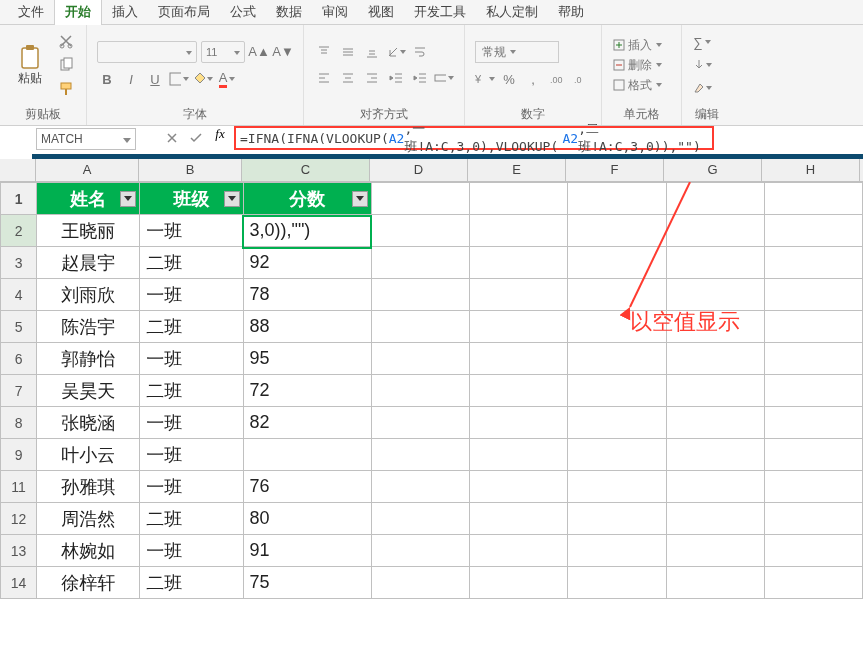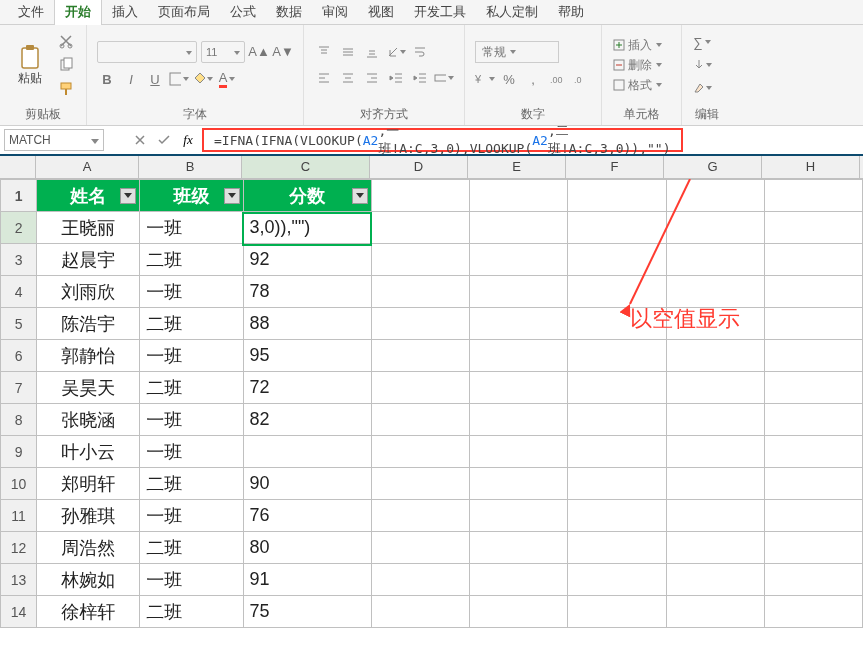--- a/index.html
+++ b/index.html
@@ -94,24 +94,25 @@
   }
   .chev::after{
     content:""; display:inline-block; width:0;height:0;
     border-left:3px solid transparent;border-right:3px solid transparent;
     border-top:4px solid #888; margin-left:2px; vertical-align:middle;
   }
 
   
   .fxrow {
     display:flex;
-    align-items:center;
+    align-items:flex-start;
     height: 28px;
-    border-bottom:2px solid #0c4a6e;
+    border-bottom:5px solid #0c4a6e;
     background:#fff;
+    margin-left:32px;
   }
   .namebox {
     width: 90px;
     border:1px solid #c0c0c0;
     margin: 2px 4px;
     height: 20px;
     display:flex; align-items:center;
     padding: 0 4px;
     font-size:12px;
     color:#555;
@@ -129,21 +130,21 @@
   .fxlabel {
     font-style: italic; font-family: "Times New Roman", serif; color:#000000;
     width:24px; text-align:center;
   }
   .formula-input {
     flex:0 0 480px;
     border:2px solid #ff3b30;
     box-sizing:border-box;
     height:24px;
     display:flex; align-items:center;
-    padding:0 10px;
+    padding:0 4px;
     font-size:13px;
     font-family: Consolas, monospace;
     color:#444;
     background:#fff;
     margin-left:2px;
     position:relative;
   }
   .tok-fn { color:#444; }
   .tok-ref { color:#1a73e8; }
 
@@ -634,31 +635,20 @@
           <td class="name">叶小云</td>
           <td class="cls">一班</td>
           <td class="score"></td>
           <td></td>
           <td></td>
           <td></td>
           <td></td>
           <td></td>
         </tr>
         <tr>
-          <td class="rowhdr ">10</td>
-          <td class="name">郑明轩</td>
-          <td class="cls">二班</td>
-          <td class="score">90</td>
-          <td></td>
-          <td></td>
-          <td></td>
-          <td></td>
-          <td></td>
-        </tr>
-        <tr>
           <td class="rowhdr ">11</td>
           <td class="name">孙雅琪</td>
           <td class="cls">一班</td>
           <td class="score">76</td>
           <td></td>
           <td></td>
           <td></td>
           <td></td>
           <td></td>
         </tr>

